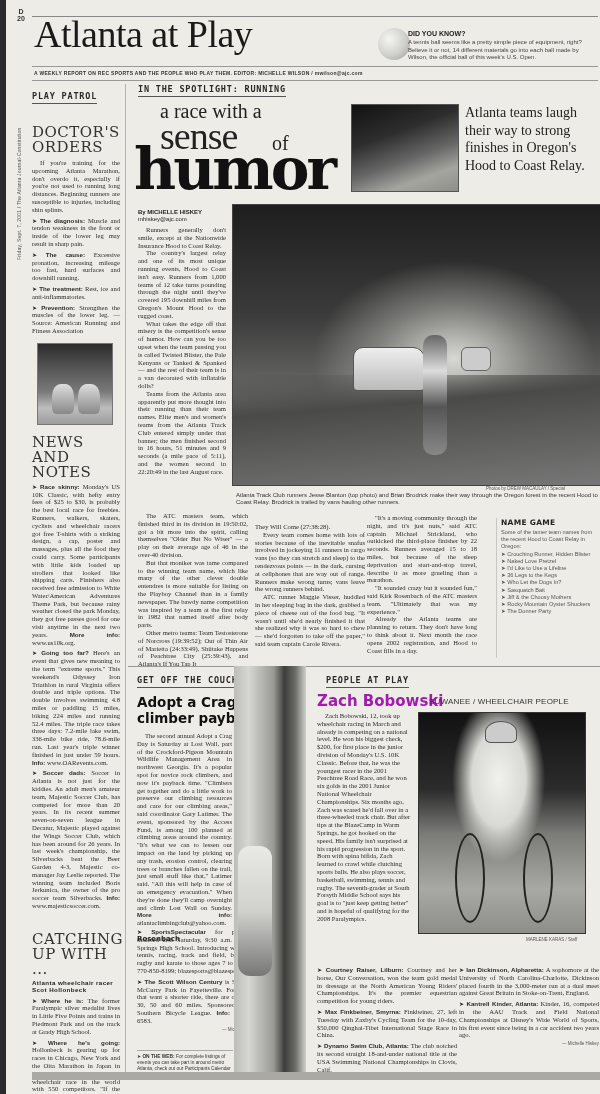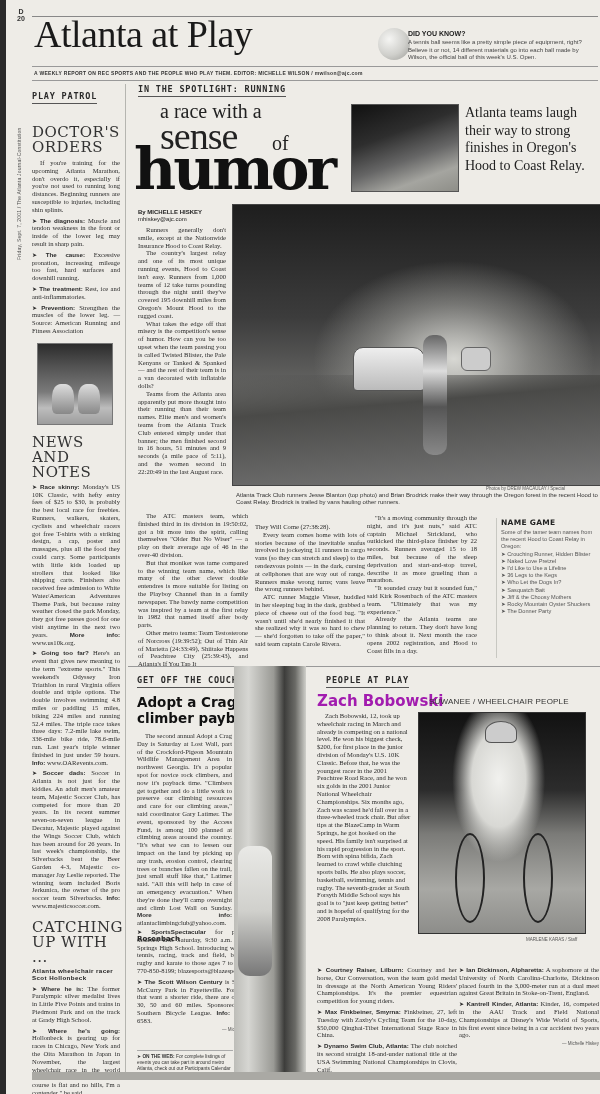--- a/index.html
+++ b/index.html
@@ -147,21 +147,21 @@
       linear-gradient(180deg, #121212 0%, #2c2c2c 35%, #7b7b78 55%, #a8a8a4 80%, #8d8d8a 100%);
     border: 1px solid #333; overflow: hidden;
   }
   .zach-photo .wheel1 { position: absolute; left: 36px; top: 120px; width: 30px; height: 90px; border: 2px solid #222; border-radius: 50%; }
   .zach-photo .wheel2 { position: absolute; left: 104px; top: 120px; width: 30px; height: 90px; border: 2px solid #222; border-radius: 50%; }
   .zach-photo .helmet { position: absolute; left: 66px; top: 8px; width: 32px; height: 22px; border-radius: 50% 50% 20% 20%; background: #ccc; border: 1px solid #555; }
   .zach-credit { position: absolute; left: 520px; top: 937px; font-family: "Liberation Sans", sans-serif; font-size: 4.5px; color: #555; }
   .zach-notes { position: absolute; left: 311px; top: 963px; width: 140px; }
   .zach-notes2 { position: absolute; left: 453px; top: 963px; width: 140px; }
 
-  .catching { margin-top: 10px; }
+  .catching { margin-top: 22px; }
   .catching-sub { font-family: "Liberation Sans", sans-serif; font-weight: bold; font-size: 6.2px; line-height: 7.4px; letter-spacing: 0.4px; color: #222; margin-top: 2px; }
 
   .bottom-bar { position: absolute; left: 26px; top: 1072px; width: 570px; height: 8px; background: #aaa9a4; }
 </style>
 </head>
 <body>
 
 <div class="page">
 
   <div class="page-num">D 20</div>

